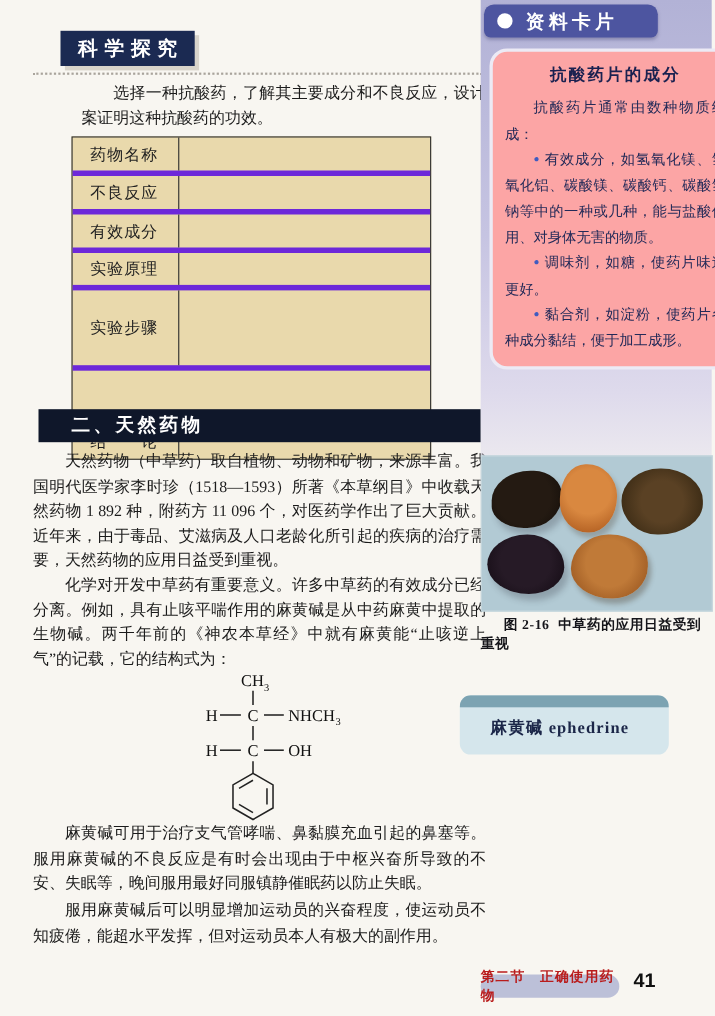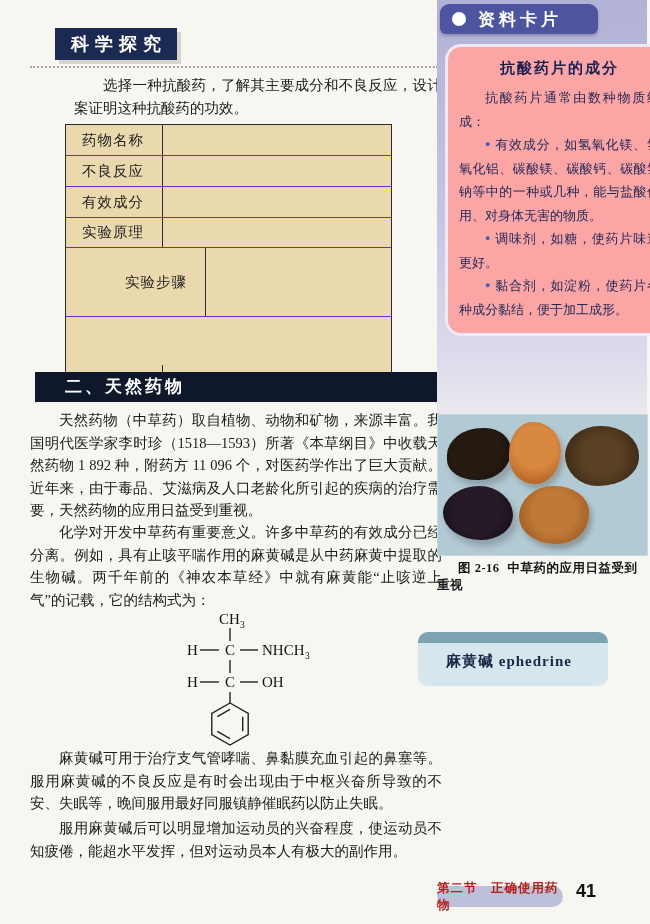--- a/index.html
+++ b/index.html
@@ -29,29 +29,29 @@
   .p1{ top:409px; }
   .p2{ top:521px; }
   .p3{ top:747px; }
   .p4{ top:817px; }
 
   .exp-table{
     position:absolute; left:65px; top:124px; width:327px;
     border:1.5px solid #2b2b2b; background:#e9d9ac;
     box-sizing:border-box; display:flex; flex-direction:column;
   }
-  .exp-row{ display:flex; border-bottom:1px solid #6d28d9; }
+  .exp-row{ display:flex; border-bottom:5px solid #6d28d9; }
   .exp-row:last-child{ border-bottom:none;margin-top:48px; }
   .exp-label{
     width:97px; box-sizing:border-box; border-right:1px solid #2b2b2b;
     display:flex; align-items:center; padding-left:16px;
     font-size:14.5px; letter-spacing:1px; color:#222;
   }
   .exp-value{ flex:1; }
-  .rh-s{ height:30px; } .rh-m{ height:29px; } .rh-l{ height:68px;padding-left:43px; } .rh-e{ height:32px; }
+  .rh-s{ height:30px; } .rh-m{ height:29px; } .rh-l{ height:68px; } .rh-e{ height:32px; }
 
   .section-bar{
     position:absolute; left:35px; top:372px; width:402px; height:30px;
     background:#0f172a; color:#fff; box-sizing:border-box;
     font-family:"Liberation Sans", sans-serif; font-weight:bold;
     font-size:17px; letter-spacing:3px; line-height:30px; padding-left:30px;
   }
 
   .structure{ position:absolute; left:130px; top:610px; }
   .structure text{

